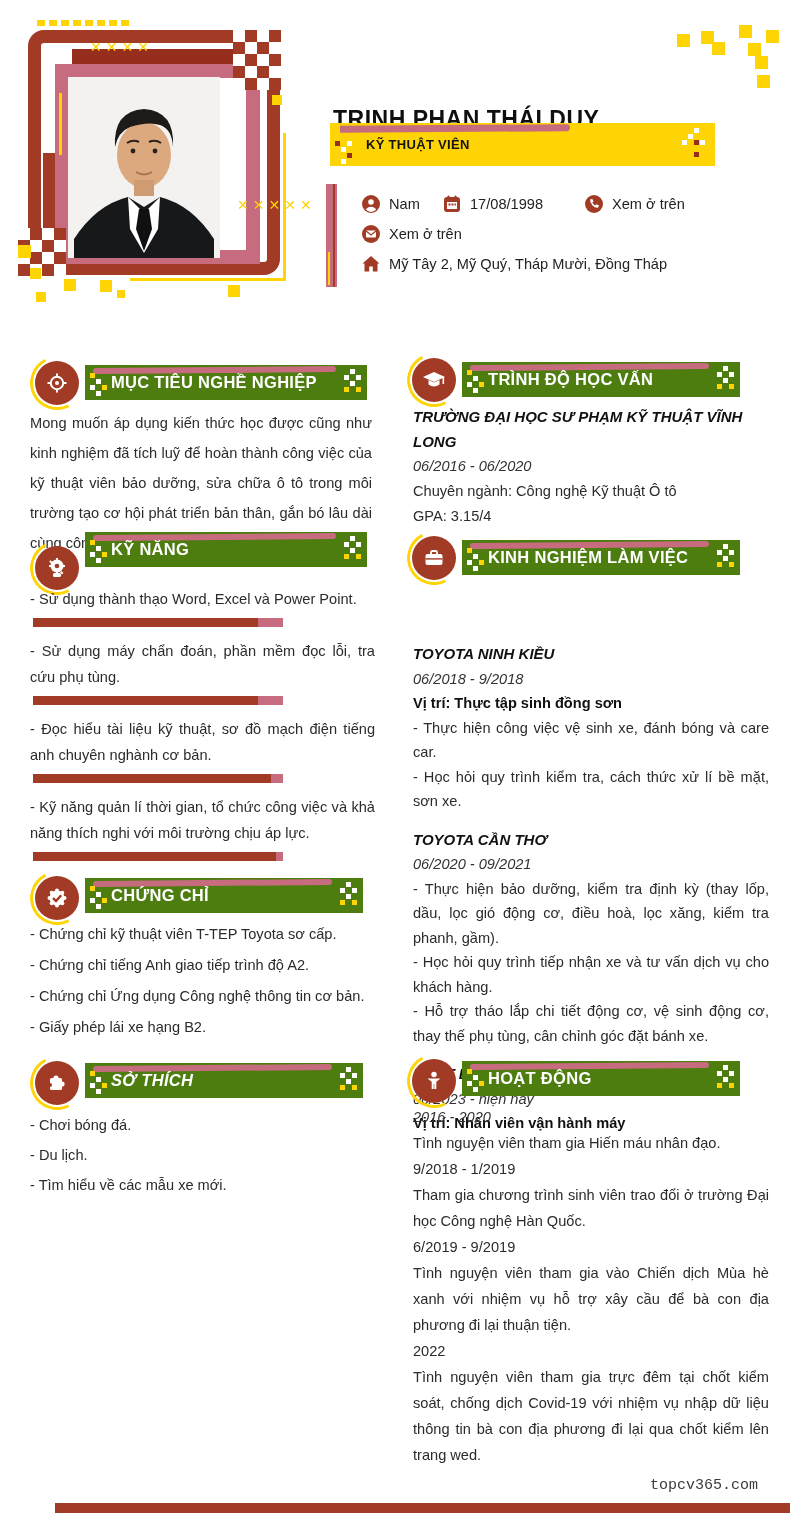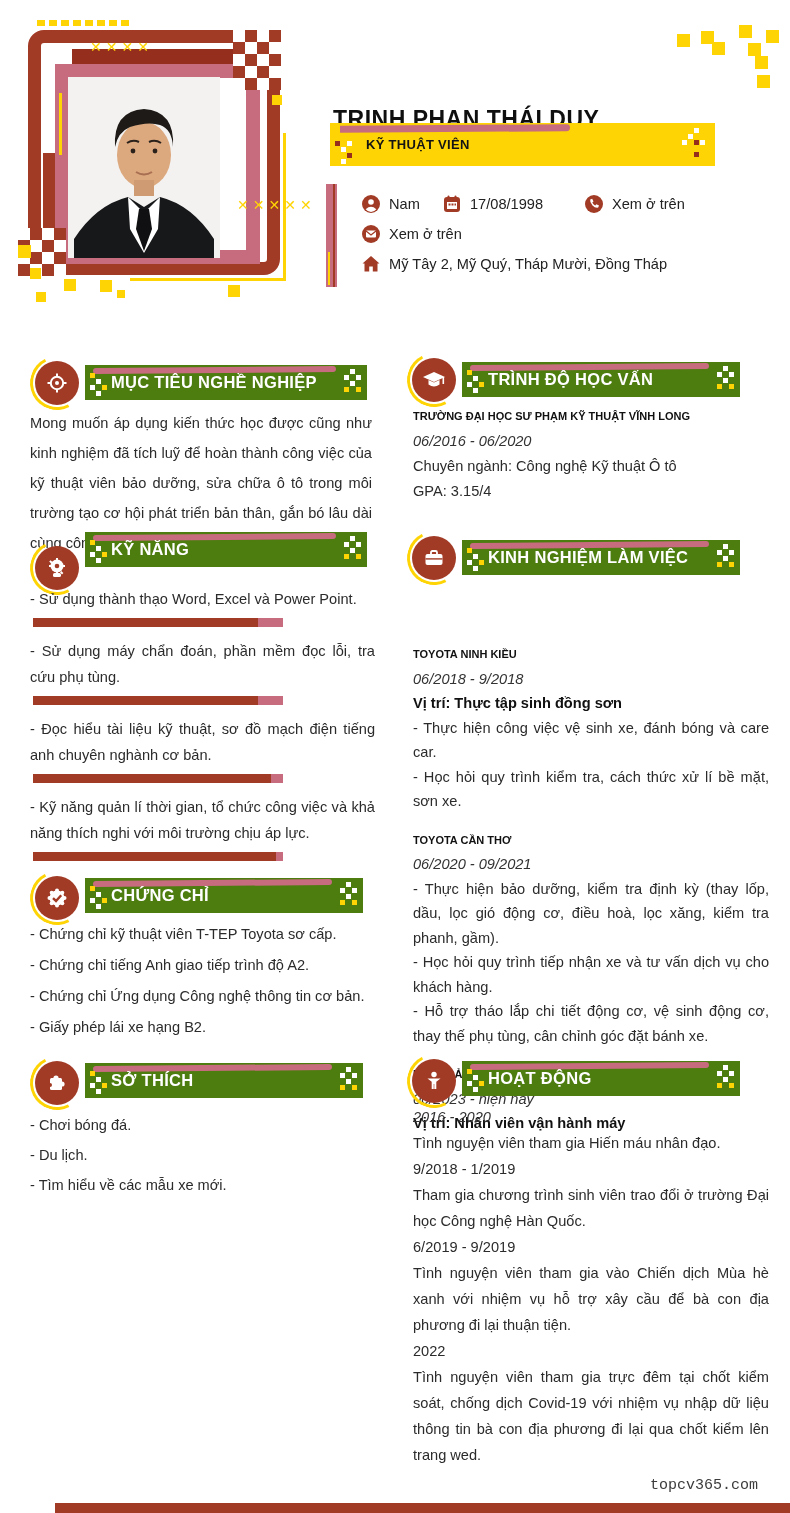--- a/index.html
+++ b/index.html
@@ -59,21 +59,21 @@
   .cert-body p,.hob-body p{margin:0;}
   .hob-body{left:30px;top:1110px;width:345px;line-height:30px;}
   .edu-body{left:413px;top:404px;width:356px;line-height:25px;}
   .edu-body p{margin:0;}
   .exp-body{left:413px;top:598px;width:356px;line-height:24.5px;margin-top:44px;}
   .exp-body p{margin:0;}
   .job{margin-bottom:14px;}
   .act-body{left:413px;top:1104px;width:356px;line-height:26px;}
   .act-body p{margin:0;}
   .bold{font-weight:bold;color:#111;}
-  .bold15{font-weight:bold;color:#111;font-size:11px;}
+  .bold15{font-weight:bold;color:#111;font-size:15px;font-style:italic;}
   .it{font-style:italic;color:#333;}
   .watermark{right:32px;top:1477px;font-family:"Liberation Mono","DejaVu Sans Mono",monospace;font-size:15px;color:#3c3c3c;}
   .bottom-bar{left:55px;right:0;bottom:0;height:10px;background:#A23B26;}
 </style>
 </head>
 <body>
 
 <div class="page">
 
   <div class="abs dots-row"></div>
@@ -253,21 +253,21 @@
   </div>
 
   <div class="abs sec-circle" style="left:35px;top:1061px;">
     <svg width="22" height="22" viewBox="0 0 22 22">
       <rect x="4" y="6" width="12" height="12" rx="1.5" fill="#fff"></rect>
       <circle cx="10" cy="6" r="2.6" fill="#fff"></circle>
       <circle cx="16" cy="12" r="2.6" fill="#fff"></circle>
       <circle cx="4" cy="13" r="2" fill="#A23B26"></circle>
     </svg>
   </div>
-  <div class="abs sec-banner" style="left:85px;top:1063px;width:278px;">
+  <div class="abs sec-banner" style="left:85px;top:1063px;width:278px;font-style:italic;">
     <span class="strip"></span>
       <span class="chkl"></span>
       <span class="chkr"></span>
     <span class="label">SỞ THÍCH</span>
   </div>
   <div class="abs hob-body body-txt">
     <p>- Chơi bóng đá.</p>
     <p>- Du lịch.</p>
     <p>- Tìm hiểu về các mẫu xe mới.</p>
   </div>

